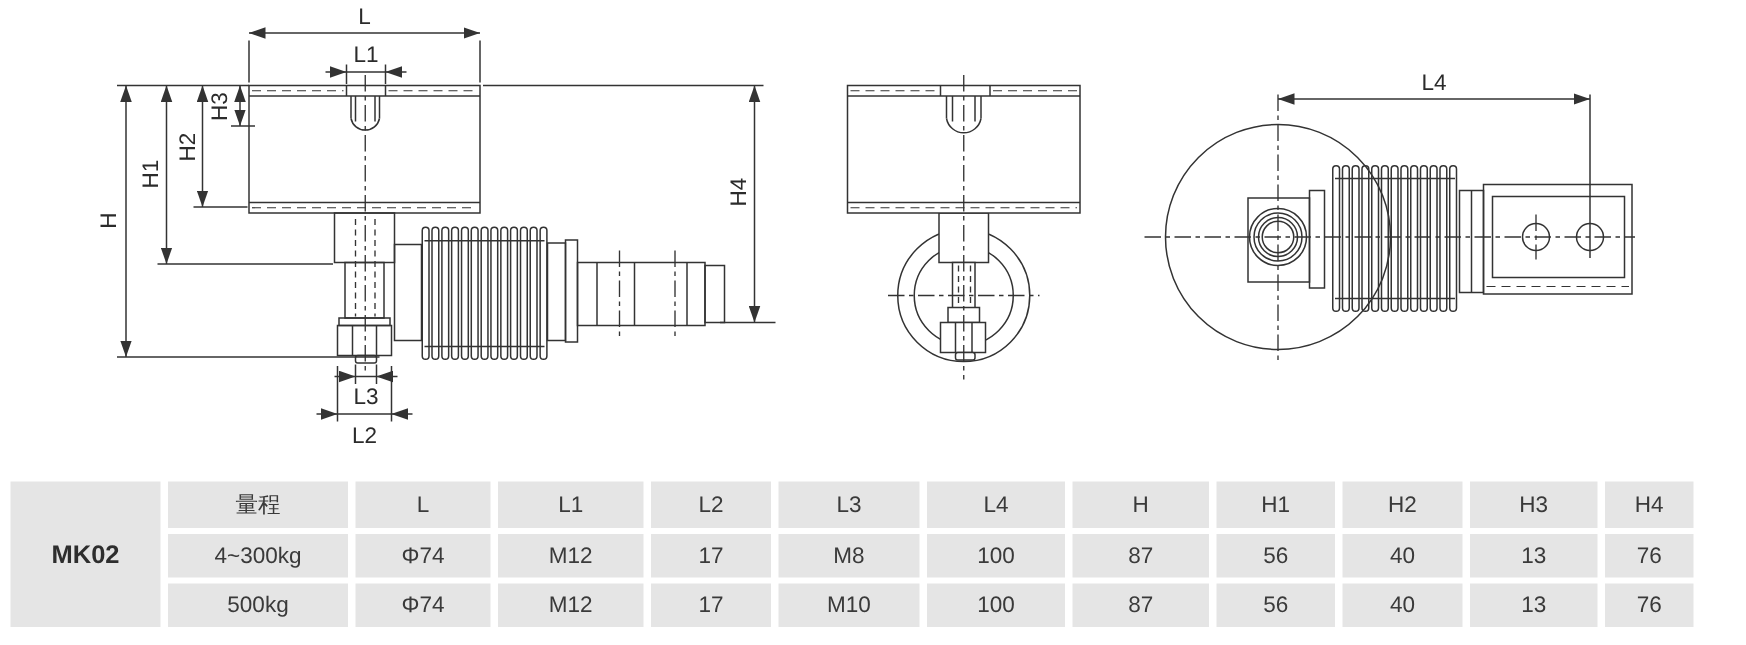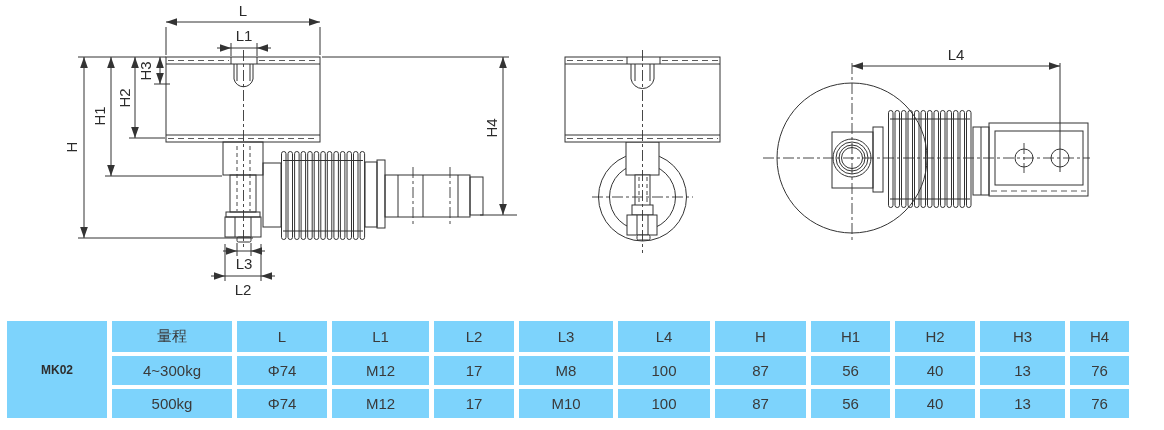--- a/index.html
+++ b/index.html
@@ -11,24 +11,24 @@
   svg .lnw{stroke:#333;stroke-width:1;fill:#fff;}
   svg .cl{stroke:#333;stroke-width:0.9;fill:none;stroke-dasharray:11 3 3 3;}
   svg .hid{stroke:#333;stroke-width:0.9;fill:none;stroke-dasharray:4 3;}
   svg .pl{stroke:#333;stroke-width:0.8;fill:none;stroke-dasharray:6 4;}
   svg .dim{stroke:#333;stroke-width:1;fill:none;}
   svg text.dt{font-family:"Liberation Sans","DejaVu Sans",sans-serif;font-size:15px;fill:#2b2b2b;
     text-anchor:middle;}
   
   .spec{position:absolute;left:2px;top:317px;}
   table{border-collapse:separate;border-spacing:5px 4px;table-layout:fixed;}
-  td{background:#7dd3fc;color:#3a3a3a;font-size:15px;text-align:center;vertical-align:middle;
+  td{background:#e5e5e5;color:#3a3a3a;font-size:15px;text-align:center;vertical-align:middle;
      padding:0;height:29px;overflow:hidden;white-space:nowrap;}
   td.hdr{height:31px;}
-  td.model{font-weight:bold;font-size:12px;color:#2e2e2e;}
+  td.model{font-weight:bold;font-size:17px;color:#2e2e2e;}
 </style>
 </head>
 <body>
 
 <div class="page">
 
   <div class="drawing">
   <svg width="1164" height="312" viewBox="0 0 1164 312" xmlns="http://www.w3.org/2000/svg">
     <defs>
       <marker id="ar" viewBox="0 0 10 7" refX="10" refY="3.5" markerWidth="11" markerHeight="8" orient="auto-start-reverse">

